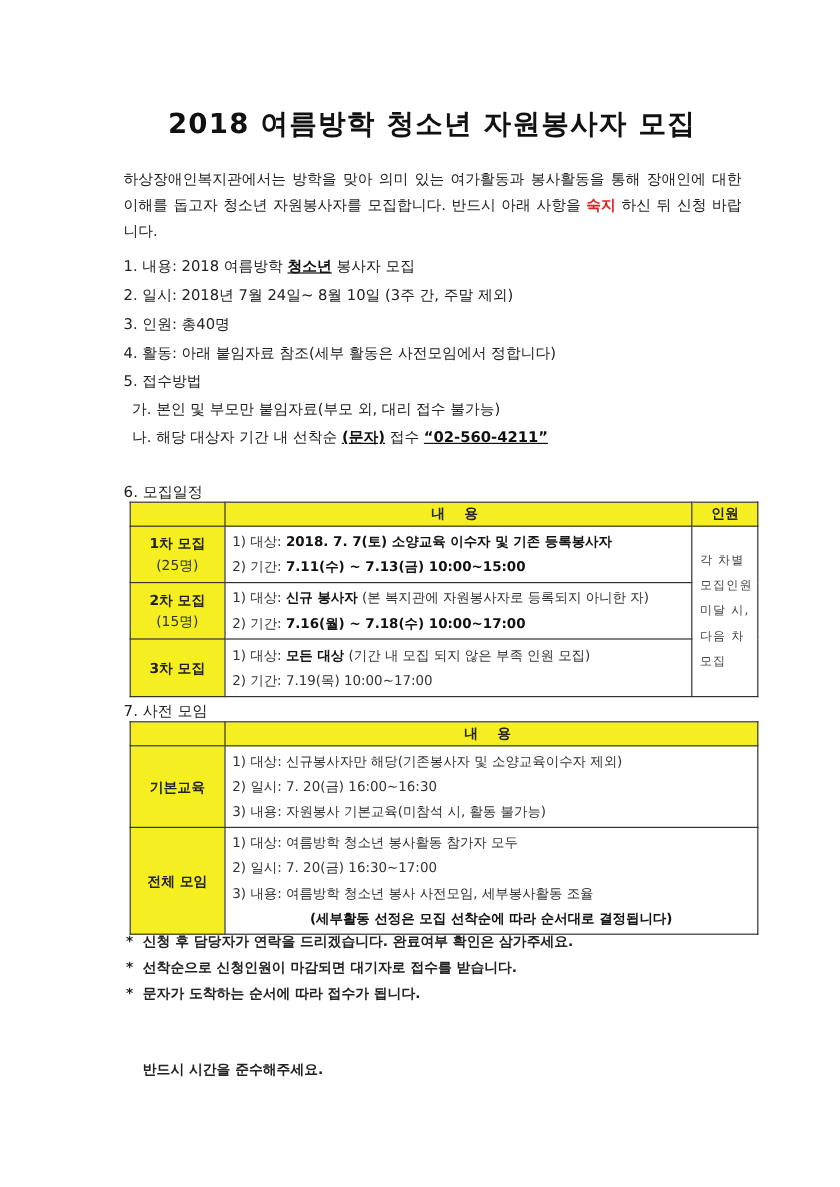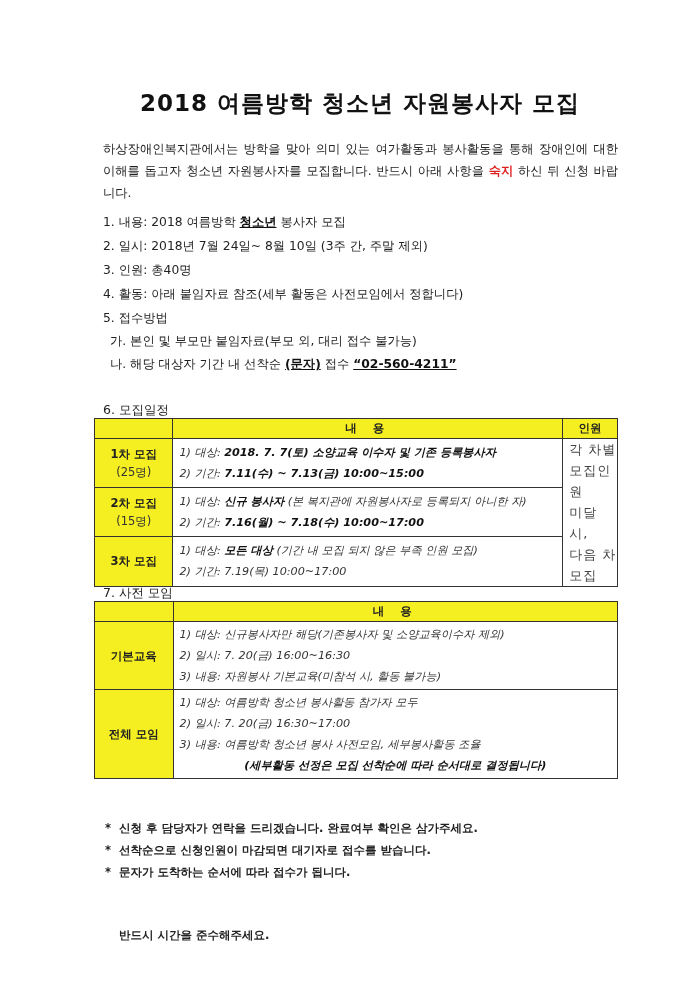--- a/index.html
+++ b/index.html
@@ -8,36 +8,36 @@
   .page { position: absolute; left: 0; top: 0; width: 700px; height: 989px; }
   .title { position: absolute; left: 0; width: 700px; top: 88px; text-align: center;
            font-size: 23px; font-weight: bold; letter-spacing: 1px; padding-left: 10px; }
   .intro { position: absolute; left: 103px; top: 138px; width: 515px; font-size: 12.3px;
            line-height: 22px; color: #222; text-align: justify; }
   .intro .red { color: #e0201f; font-weight: bold; }
   .line { position: absolute; left: 103px; font-size: 12.3px; color: #222; white-space: nowrap; }
   .line b { font-weight: bold; color: #111; text-decoration: underline; }
   .sec-title { position: absolute; left: 103px; font-size: 12.5px; color: #222; }
 
-  table { position: absolute; left: 94px; border-collapse: collapse; font-size: 11.2px; color: #333; }
+  table { position: absolute; left: 108px; border-collapse: collapse; font-size: 11.2px; color: #333; }
   td, th { border: 1px solid #333; padding: 0; }
   .t1 { top: 418px; width: 524px; }
   .t2 { top: 601px; width: 524px; }
   .yellow { background: #f5ee20; }
   .hdr { height: 19px; text-align: center; font-weight: bold; color: #222; font-size: 11.5px; letter-spacing: 6px; }
   .hdr-plain { letter-spacing: 0; }
   .rowlabel { text-align: center; font-weight: bold; color: #222; font-size: 11.5px; line-height: 18px; }
   .rowlabel .sub { font-weight: normal; display: block; color: #333; }
-  .content { padding: 2px 6px; line-height: 21px; vertical-align: middle; font-style: italic; }
+  .content { padding: 2px 6px; line-height: 21px; vertical-align: middle; }
   .content div { white-space: nowrap; }
   .content b { color: #111; }
-  .side { vertical-align: middle; padding-left: 6px; line-height: 21px; color: #444; font-size: 13px; letter-spacing: 1px; margin-top: 29px; }
+  .side { vertical-align: middle; padding-left: 6px; line-height: 21px; color: #444; font-size: 10px; letter-spacing: 1px; margin-top: 29px; }
   .center-bold { text-align: center; font-weight: bold; color: #111; }
 
-  .note { position: absolute; left: 105px; font-size: 11.5px; font-weight: bold; color: #222; white-space: nowrap; margin-top: 44px; }
+  .note { position: absolute; left: 105px; font-size: 11.5px; font-weight: bold; color: #222; white-space: nowrap; }
   .note .star { display: inline-block; width: 14px; }
 </style>
 </head>
 <body>
 
 <div class="page">
 
   <div class="title">2018 여름방학 청소년 자원봉사자 모집</div>
 
   <div class="intro">

